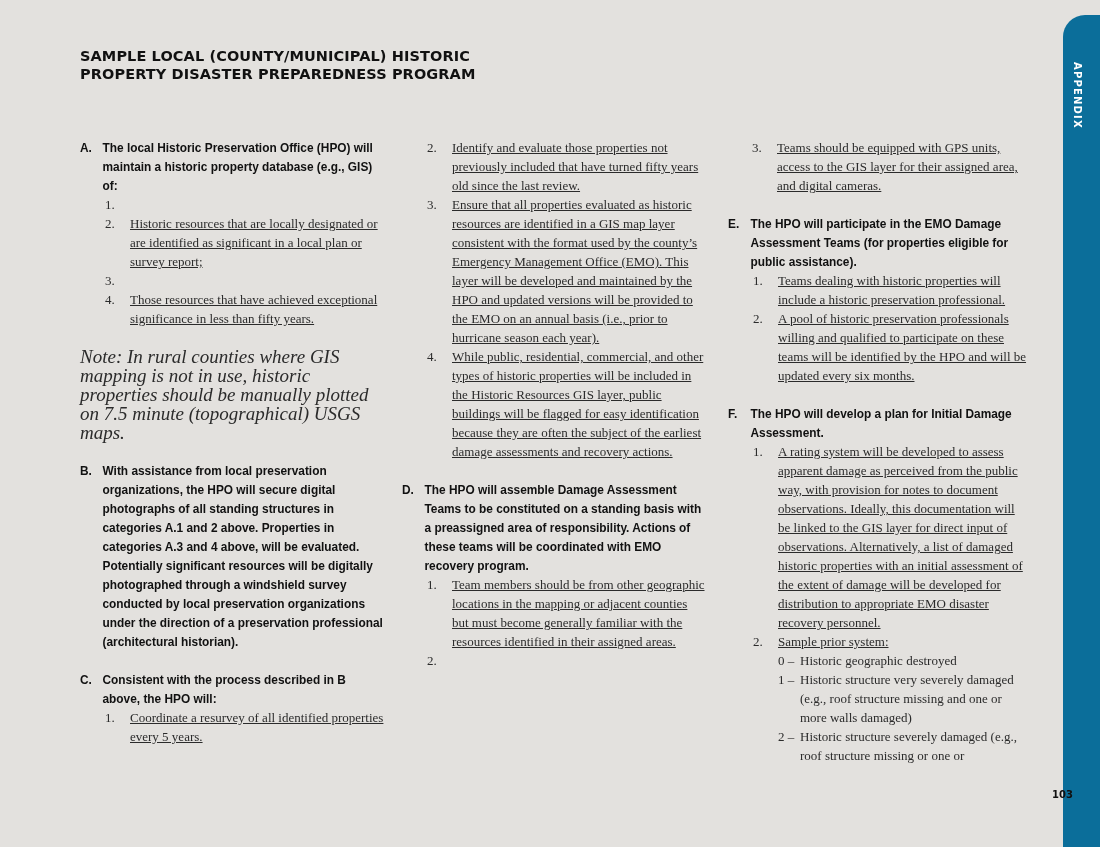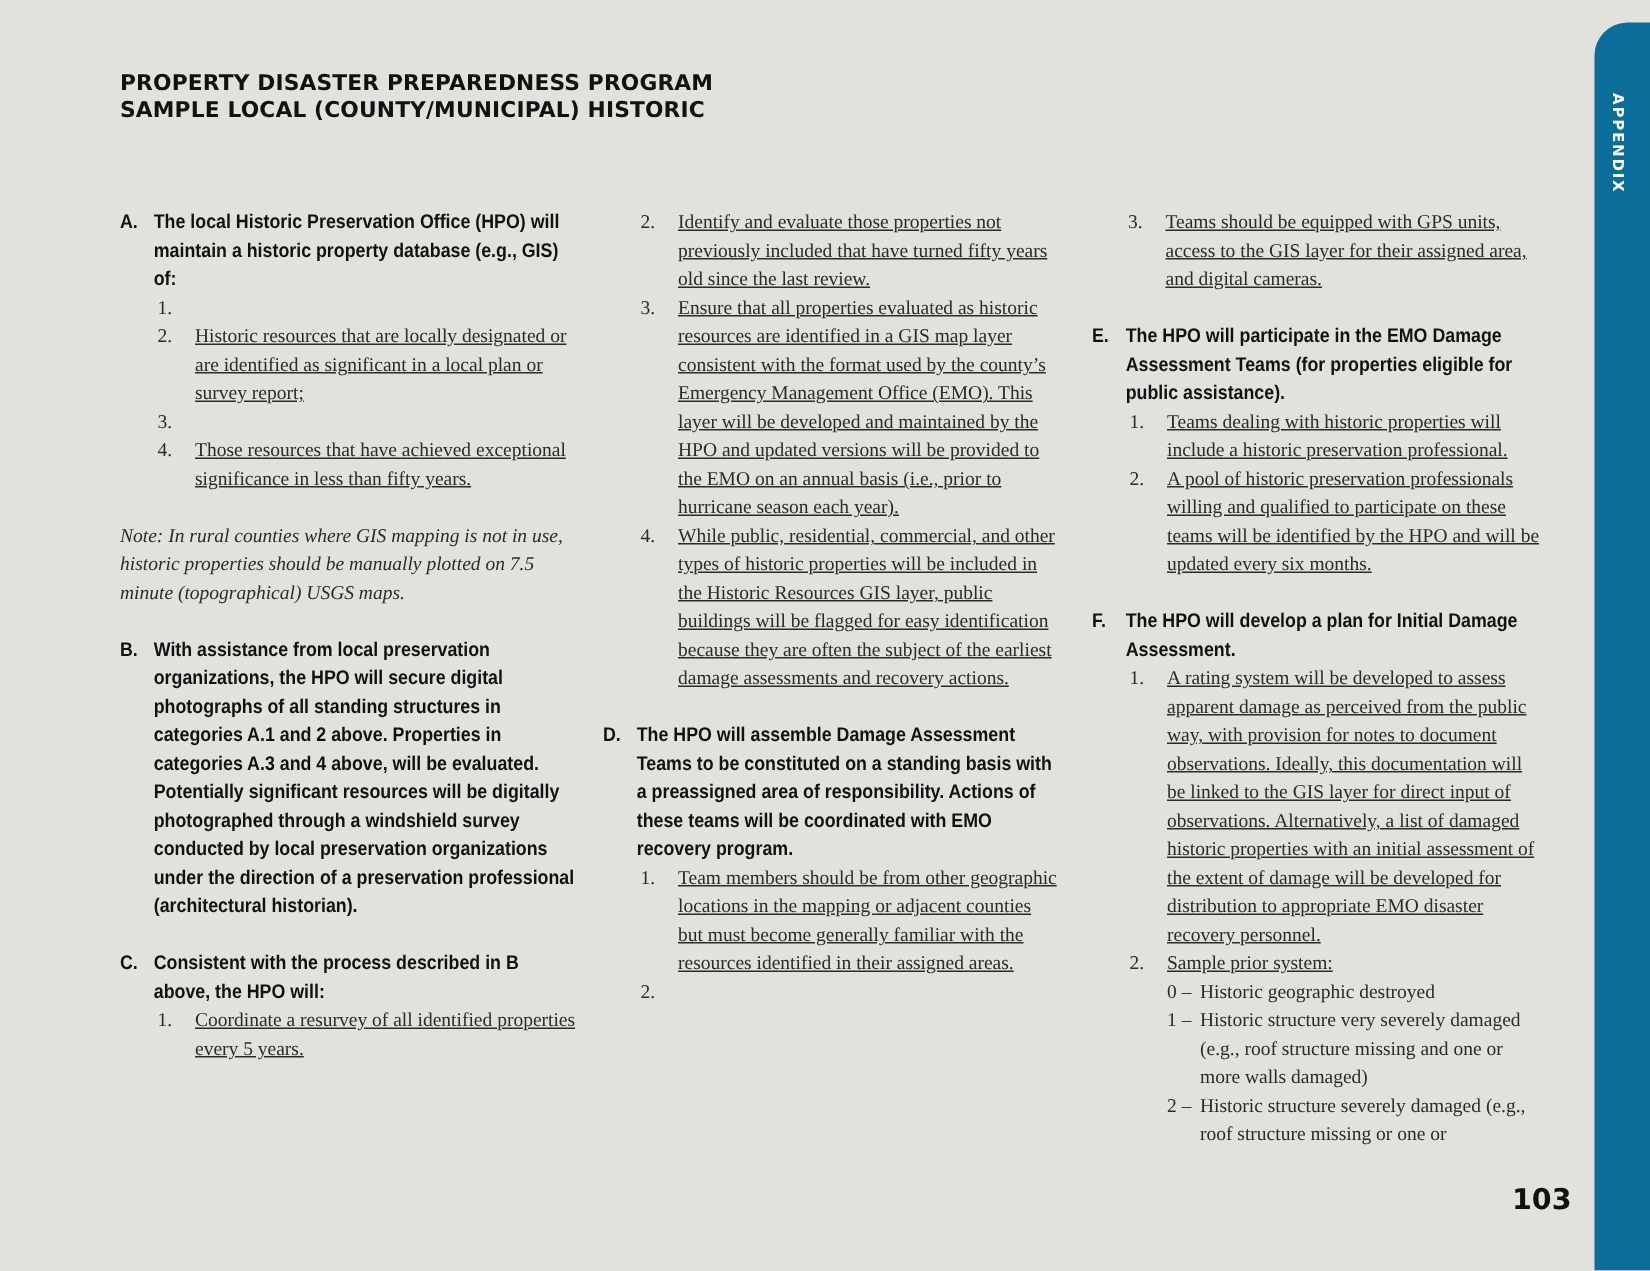--- a/index.html
+++ b/index.html
@@ -38,41 +38,41 @@
   .items { margin:0; padding:0; list-style:none; }
   .item {
     display:flex; font-family:"Liberation Serif", serif; font-size:13px;
     line-height:19px; color:#2b2b2b;
   }
   .item-num { width:25px; flex:none; padding-left:0; }
   .items.indent .item { padding-left:25px; }
   .items.indent .item .item-num { width:25px; }
   .item-text { flex:1;text-decoration:underline; }
   .note {
-    font-family:"Liberation Serif", serif; font-style:italic; font-size:13px;
+    font-family:"Liberation Serif", serif; font-style:italic; font-size:19px;
     line-height:19px; color:#2b2b2b; margin:0 0 19px 0;
   }
   .ratings { margin:0; padding:0 0 0 50px; list-style:none; }
   .rating {
     display:flex; font-family:"Liberation Serif", serif; font-size:13px;
     line-height:19px; color:#2b2b2b;
   }
   .rating-num { width:22px; flex:none; white-space:nowrap; }
   .rating-text { flex:1; }
   .page-number {
-    position:absolute; left:1008px; top:789px;
-    font-family:"DejaVu Sans", sans-serif; font-weight:bold; font-size:19px; color:#111;
+    position:absolute; left:1052px; top:789px;
+    font-family:"DejaVu Sans", sans-serif; font-weight:bold; font-size:10px; color:#111;
   }
 </style>
 </head>
 <body>
 
 <div class="title">
+  <div>SAMPLE LOCAL (COUNTY/MUNICIPAL) HISTORIC</div>
   <div>PROPERTY DISASTER PREPAREDNESS PROGRAM</div>
-  <div>SAMPLE LOCAL (COUNTY/MUNICIPAL) HISTORIC</div>
 </div>
 
 <div class="side-tab"></div>
 <div class="side-tab-label">APPENDIX</div>
 
 <div class="col col1">
   <div class="sec">
     <div class="sec-head">
       <span class="sec-letter">A.</span>
       <span class="sec-text">The local Historic Preservation Office (HPO) will maintain a historic property database (e.g., GIS) of:</span>

